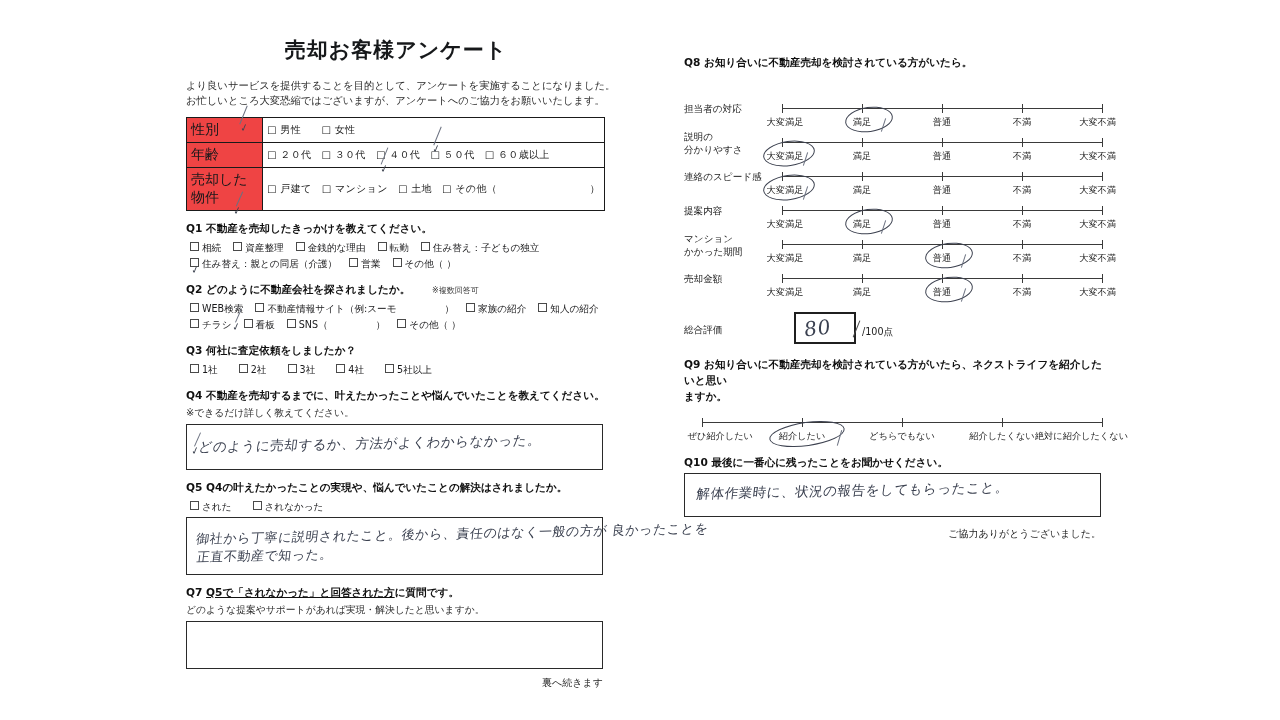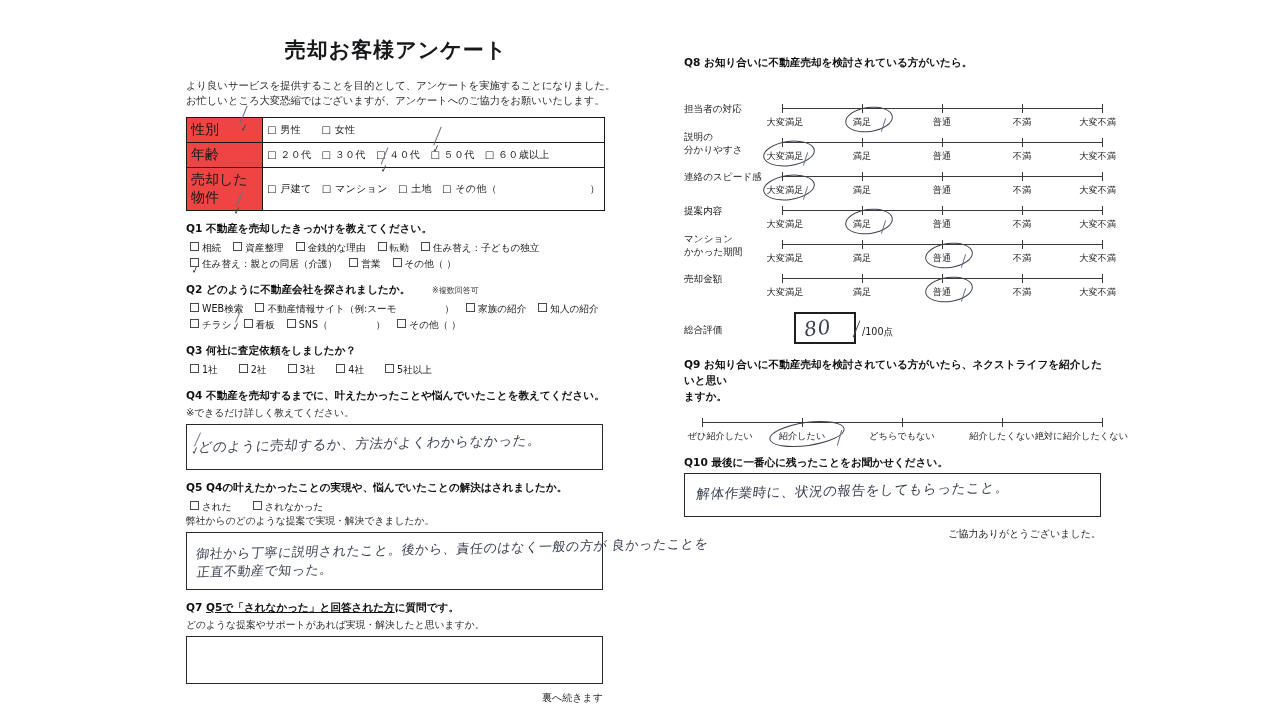--- a/index.html
+++ b/index.html
@@ -171,21 +171,20 @@
     <div class="answerbox ab-q4">
       <span class="hw hw-q4">どのように売却するか、方法がよくわからなかった。</span>
     </div>
 
     <div class="qhead">Q5 Q4の叶えたかったことの実現や、悩んでいたことの解決はされましたか。</div>
     <div class="opts">
       <span class="cb"></span><span>された</span><span class="gap"></span><span class="gap"></span>
       <span class="cb"></span><span>されなかった</span>
     </div>
 
-    <div class="qsub">弊社からのどのような提案で実現・解決できましたか。</div>
     <div class="answerbox ab-q6">
       <span class="hw hw-q6a">御社から丁寧に説明されたこと。後から、責任のはなく一般の方が 良かったことを</span>
       <span class="hw hw-q6b">正直不動産で知った。</span>
     </div>
 
     <div class="qhead u"><span>Q7 </span><span class="ul">Q5で「されなかった」と回答された方</span><span>に質問です。</span></div>
     <div class="qsub">どのような提案やサポートがあれば実現・解決したと思いますか。</div>
     <div class="answerbox ab-q7">
       <span class="hw hw-q4"></span>
     </div>

